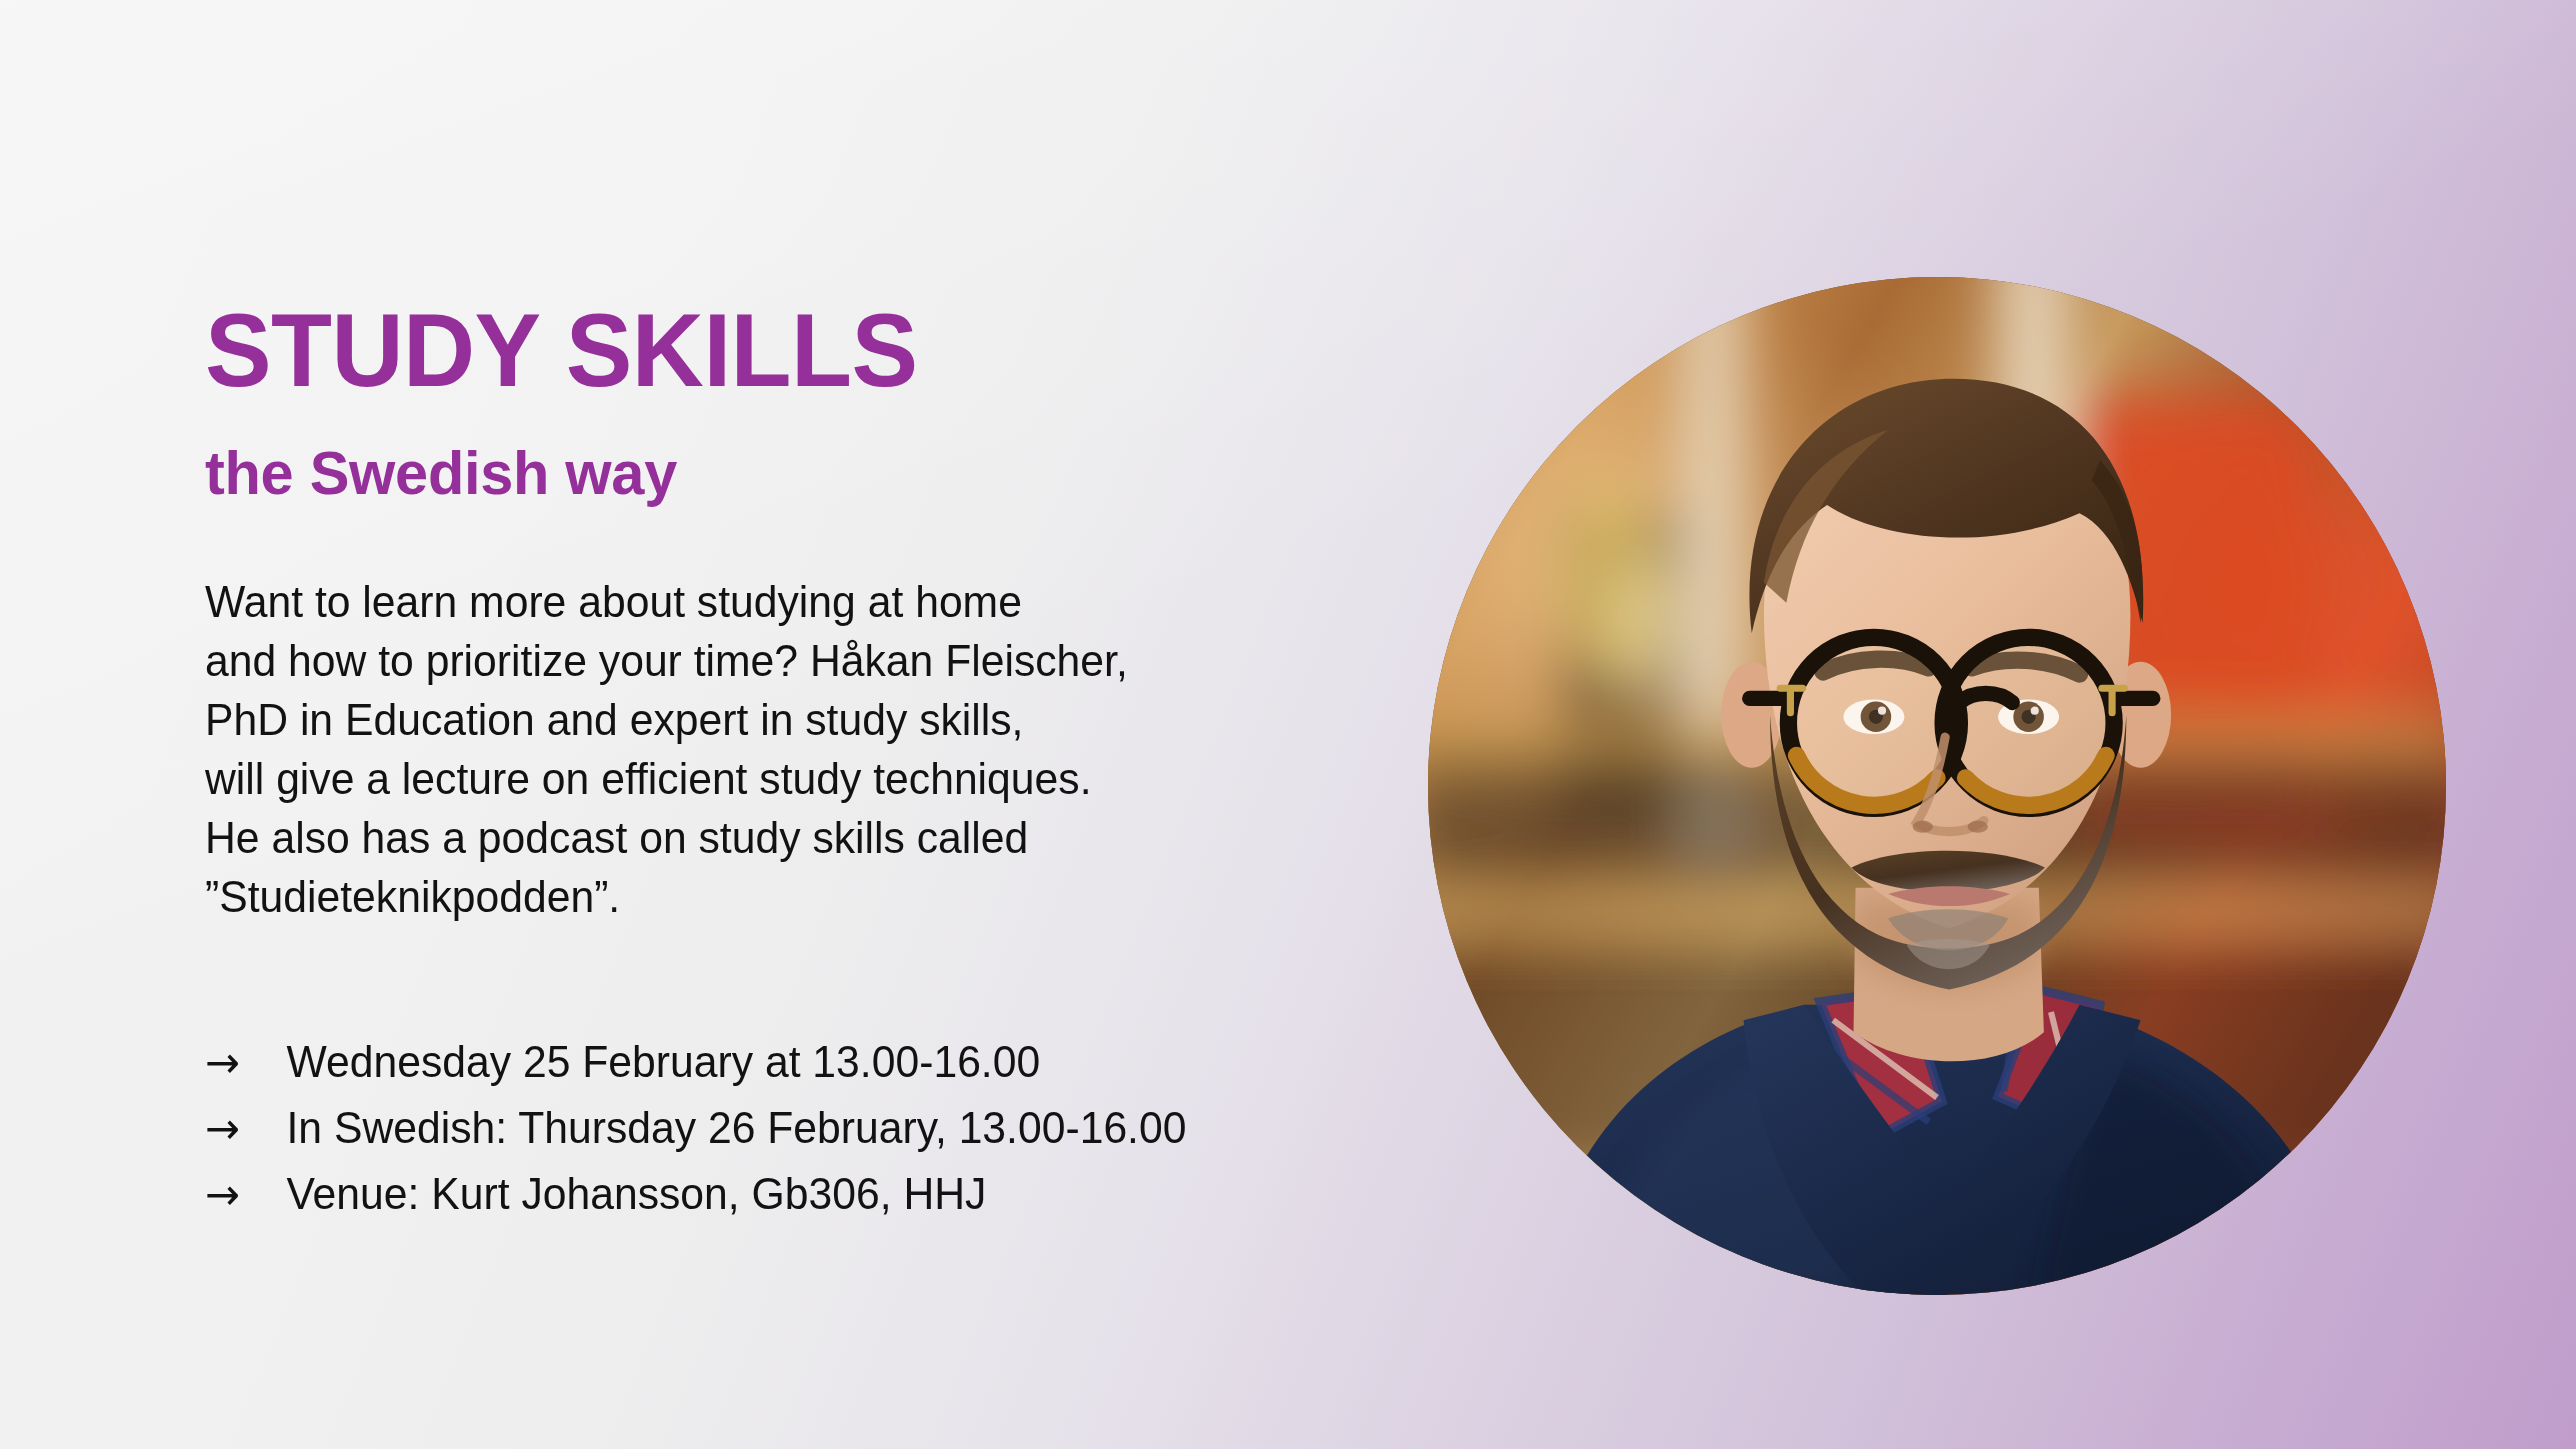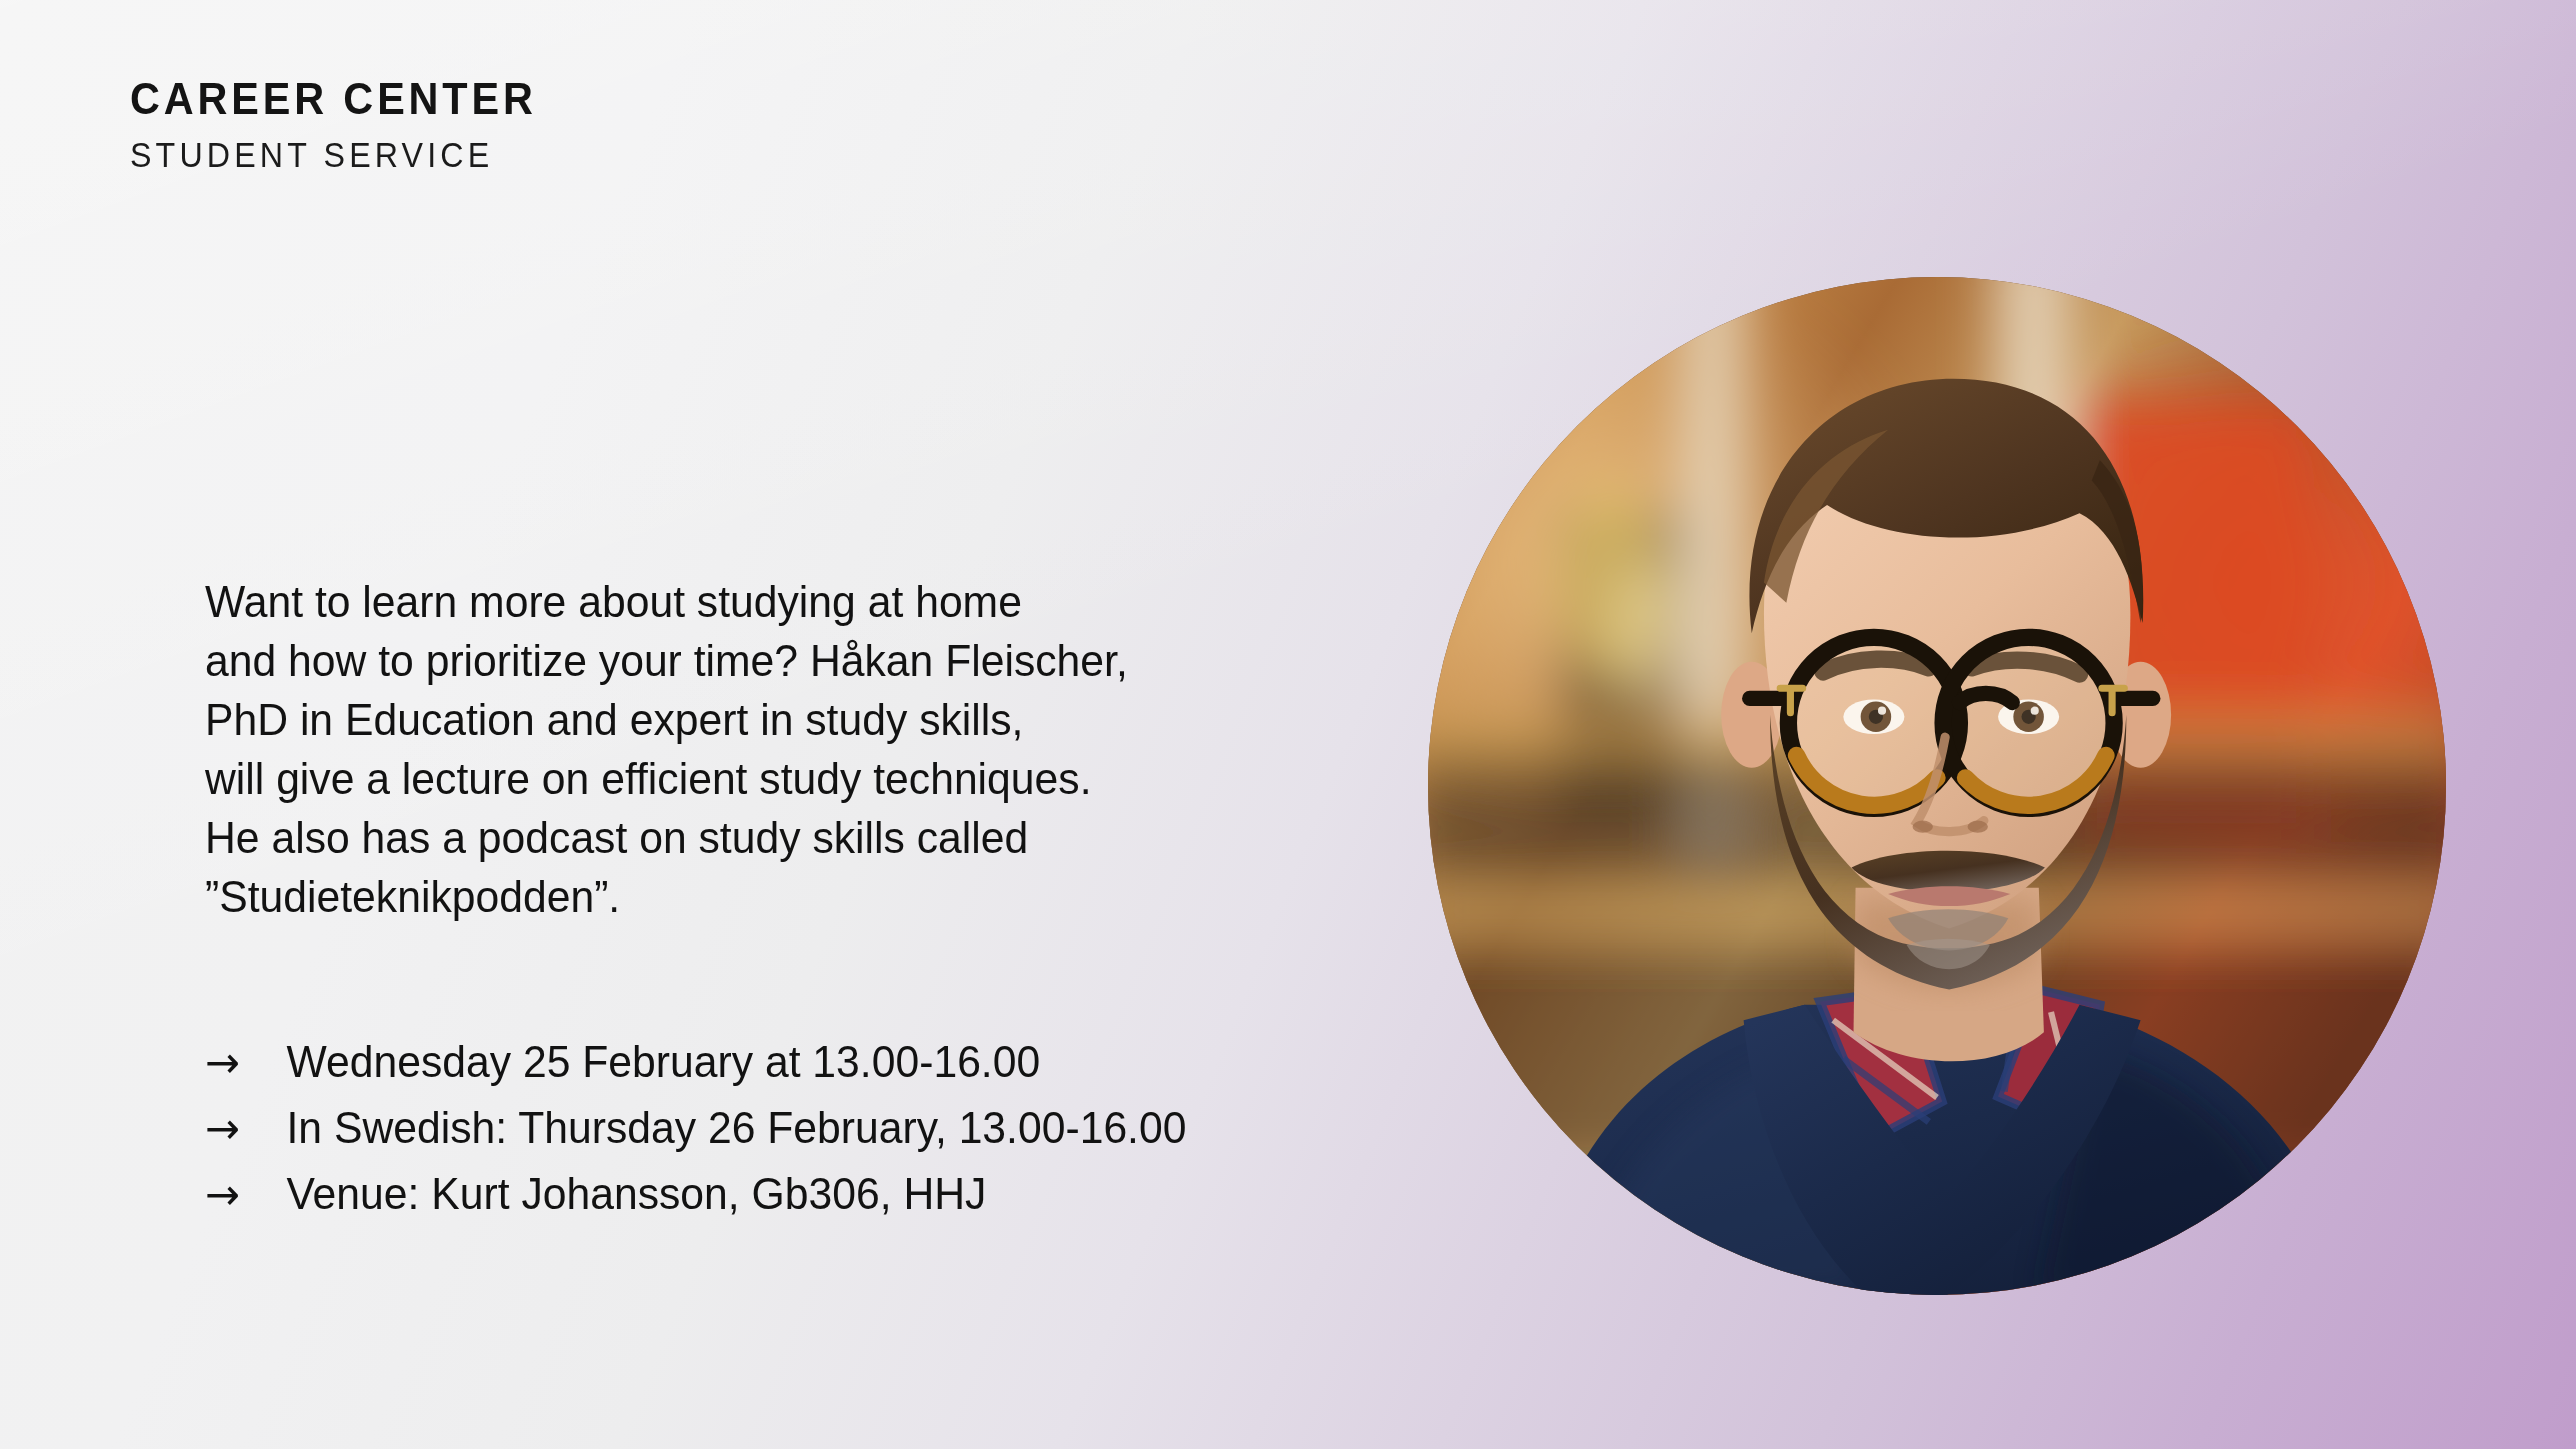--- a/index.html
+++ b/index.html
@@ -153,25 +153,25 @@
   }
   .portrait svg { display: block; width: 100%; height: 100%; }
 </style>
 </head>
 <body>
 
 <div id="poster">
 
   <div class="bg-sheen"></div>
 
-  <div class="logo">
-    <div class="logo-line1">CAREER CENTER</div>
-    <div class="logo-line2">STUDENT SERVICE</div>
+
+  <div class="headline-block">
+    <div class="headline">STUDY SKILLS</div>
+    <div class="subheadline">the Swedish way</div>
   </div>
-
 
   <div class="body-copy">
     <span class="line">Want to learn more about studying at home</span>
     <span class="line">and how to prioritize your time? Håkan Fleischer,</span>
     <span class="line">PhD in Education and expert in study skills,</span>
     <span class="line">will give a lecture on efficient study techniques.</span>
     <span class="line">He also has a podcast on study skills called</span>
     <span class="line">”Studieteknikpodden”.</span>
   </div>
 

